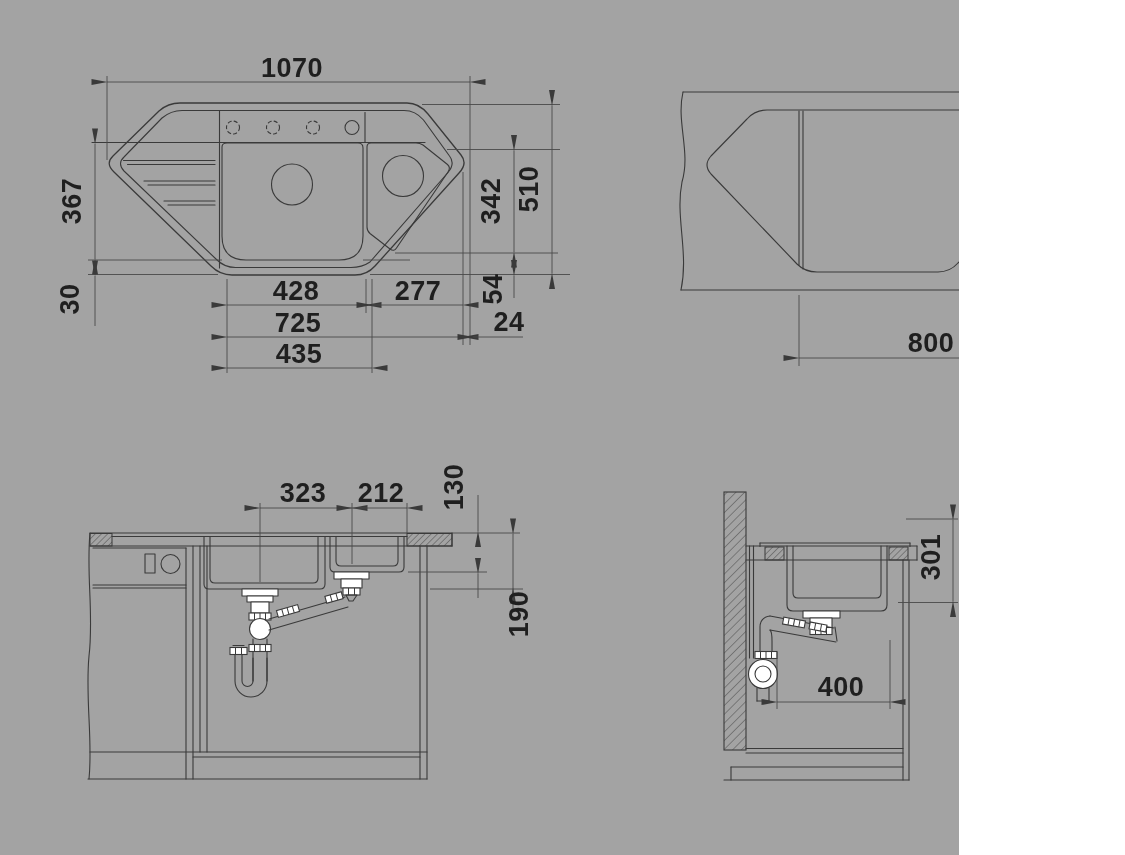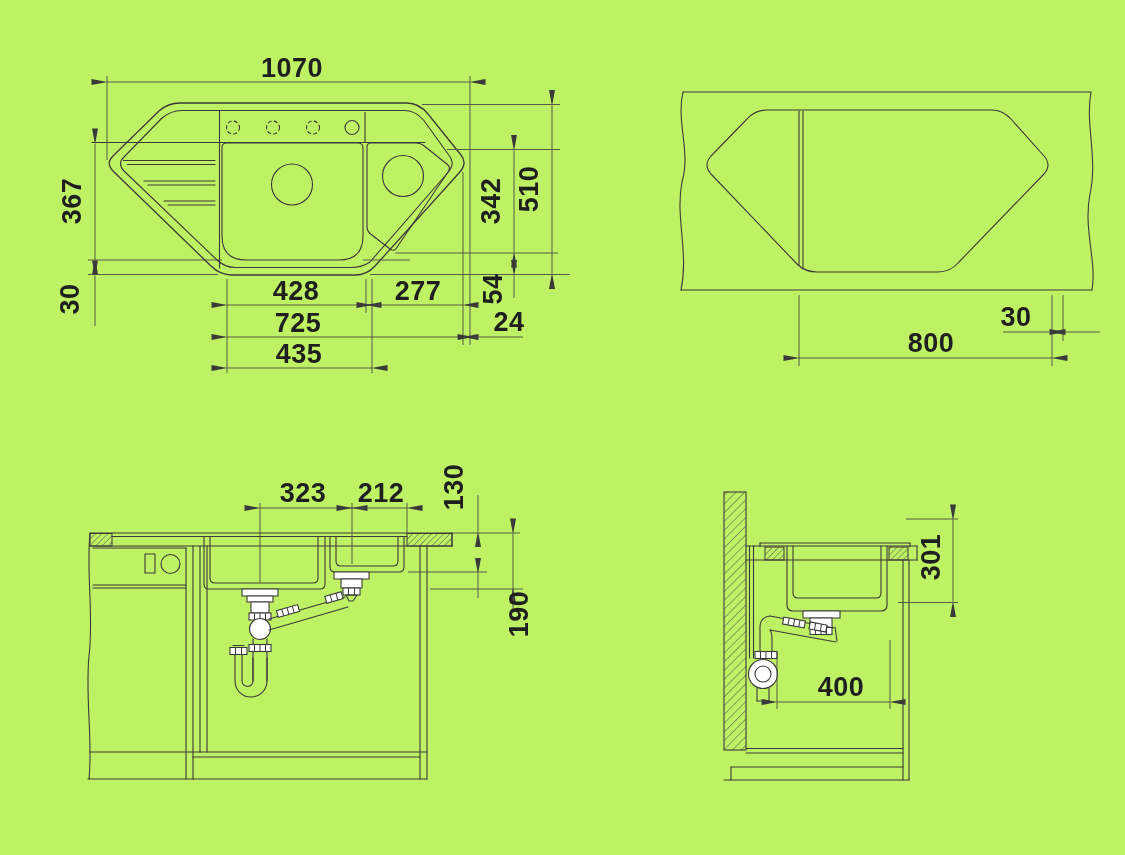--- a/index.html
+++ b/index.html
@@ -1,16 +1,16 @@
 <!DOCTYPE html>
 <html><head>
 <meta charset="utf-8">
 <style>
   html,body{margin:0;padding:0;background:#ffffff;}
-  #stage{position:relative;width:1125px;height:855px;background:#bef264;overflow:hidden;}
+  #stage{position:relative;width:959px;height:855px;background:#a3a3a3;overflow:hidden;}
   svg{display:block;}
   .ln{stroke:#3a3a3a;stroke-width:1.1;fill:none;stroke-linecap:round;stroke-linejoin:round;}
   .lw{stroke:#3a3a3a;stroke-width:1.3;fill:none;stroke-linecap:round;stroke-linejoin:round;}
   .thin{stroke:#4a4a4a;stroke-width:0.9;fill:none;stroke-linecap:butt;}
   .dash{stroke-dasharray:3.2 3;}
   .dimtext{font:bold 27px "Liberation Sans",sans-serif;fill:#1f1f1f;letter-spacing:0.5px;text-anchor:middle;}
   .fillw{fill:#ffffff;}
   #nut rect,#nutS rect{fill:#ffffff;stroke:#3a3a3a;stroke-width:1.1;}
   #nut line,#nutS line{stroke:#3a3a3a;stroke-width:1;}
 </style>

